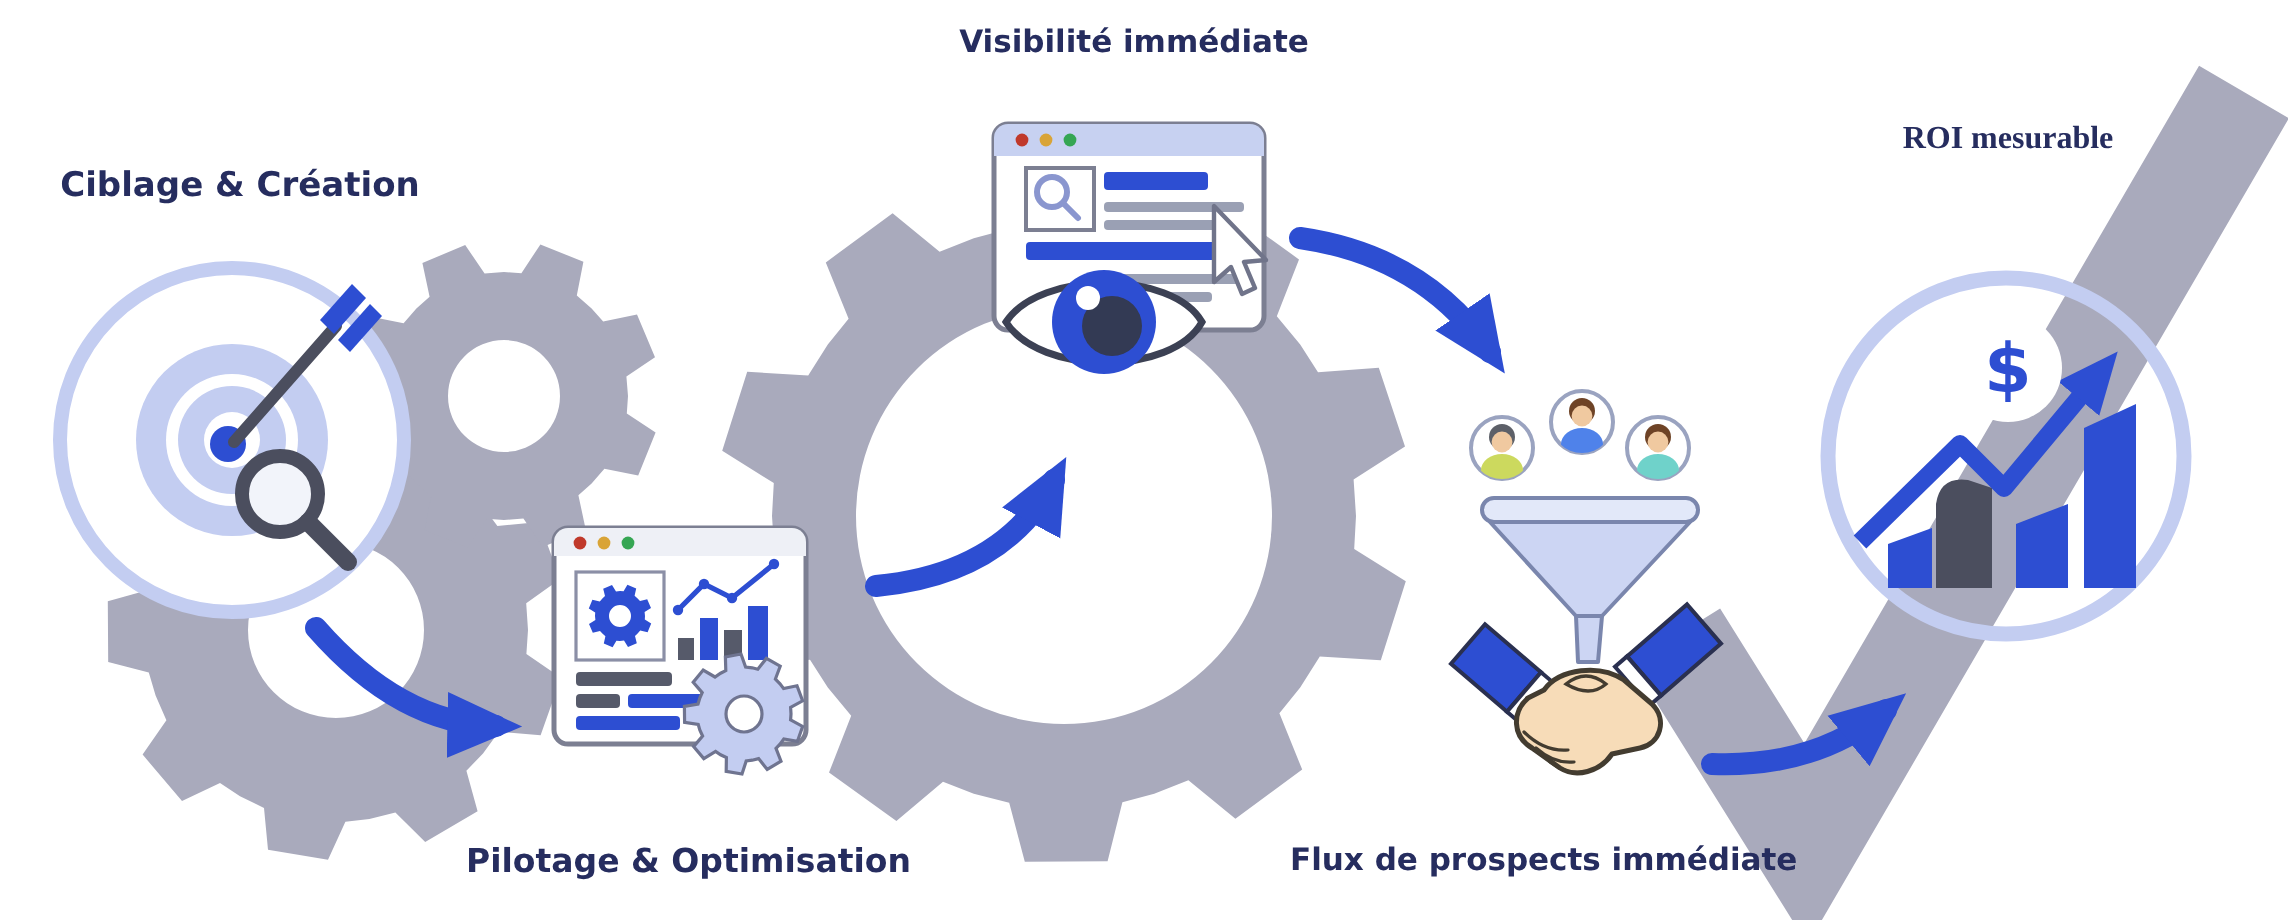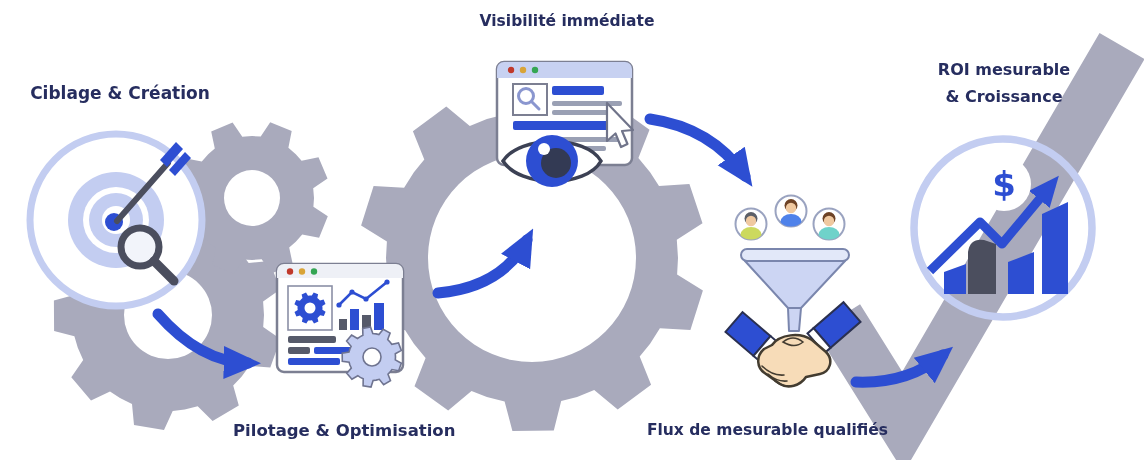--- a/index.html
+++ b/index.html
@@ -4,21 +4,21 @@
 <style>
   html,body{margin:0;padding:0;background:#fff;}
   .stage{position:relative;width:1144px;height:460px;background:#fff;overflow:hidden;
          font-family:"DejaVu Sans","Liberation Sans",sans-serif;}
   .art{position:absolute;left:0;top:0;}
   .lbl{position:absolute;font-weight:bold;color:#262d5f;text-align:center;white-space:nowrap;}
   .lbl1{left:30px;top:83px;width:180px;font-size:17px;}
   .lbl2{left:472px;top:12px;width:190px;font-size:15.5px;}
   .lbl3{left:233px;top:421px;width:215px;font-size:16.5px;}
   .lbl4{left:645px;top:421px;width:245px;font-size:15.5px;}
-  .lbl5{left:918px;top:56px;width:172px;font-size:16px;line-height:27px;}
+  .lbl5{left:918px;top:56px;width:172px;font-size:16px;line-height:27px;font-family:Liberation Serif, serif;}
   .lbl5 span{display:block;}
 </style>
 </head>
 <body>
 
 <div class="stage">
 <svg class="art" width="1144" height="460" viewBox="0 0 1144 460">
   <defs>
     <marker id="ah" viewBox="0 0 10 10" refX="6.5" refY="5" markerWidth="3.4" markerHeight="3.4" orient="auto-start-reverse">
       <path d="M0 0.6 L10 5 L0 9.4 Z" fill="#2d4ed2"></path>
@@ -178,18 +178,17 @@
     <g>
       <circle cx="1004" cy="184" r="27" fill="#ffffff"></circle>
       <text x="1004" y="196" text-anchor="middle" font-size="34" font-weight="bold" fill="#2d4ed2" font-family="DejaVu Sans, sans-serif">$</text>
     </g>
   </g>
 </svg>
 
 <div class="lbl lbl1">Ciblage &amp; Création</div>
 <div class="lbl lbl2">Visibilité immédiate</div>
 <div class="lbl lbl3">Pilotage &amp; Optimisation</div>
-<div class="lbl lbl4">Flux de mesurable qualifiés</div>
+<div class="lbl lbl4">Flux de prospects immédiate</div>
 <div class="lbl lbl5">
   <span>ROI mesurable</span>
-  <span>&amp; Croissance</span>
 </div>
 </div>
 
 </body></html>

